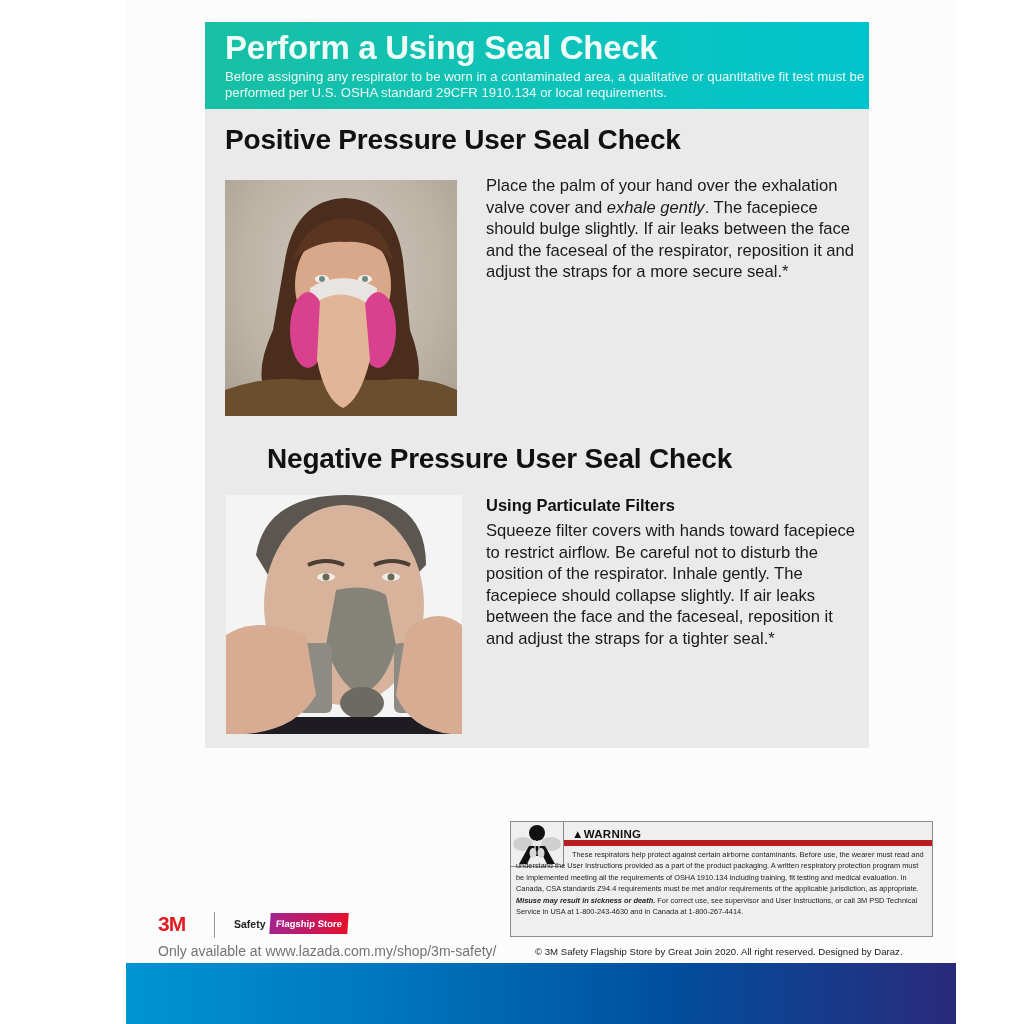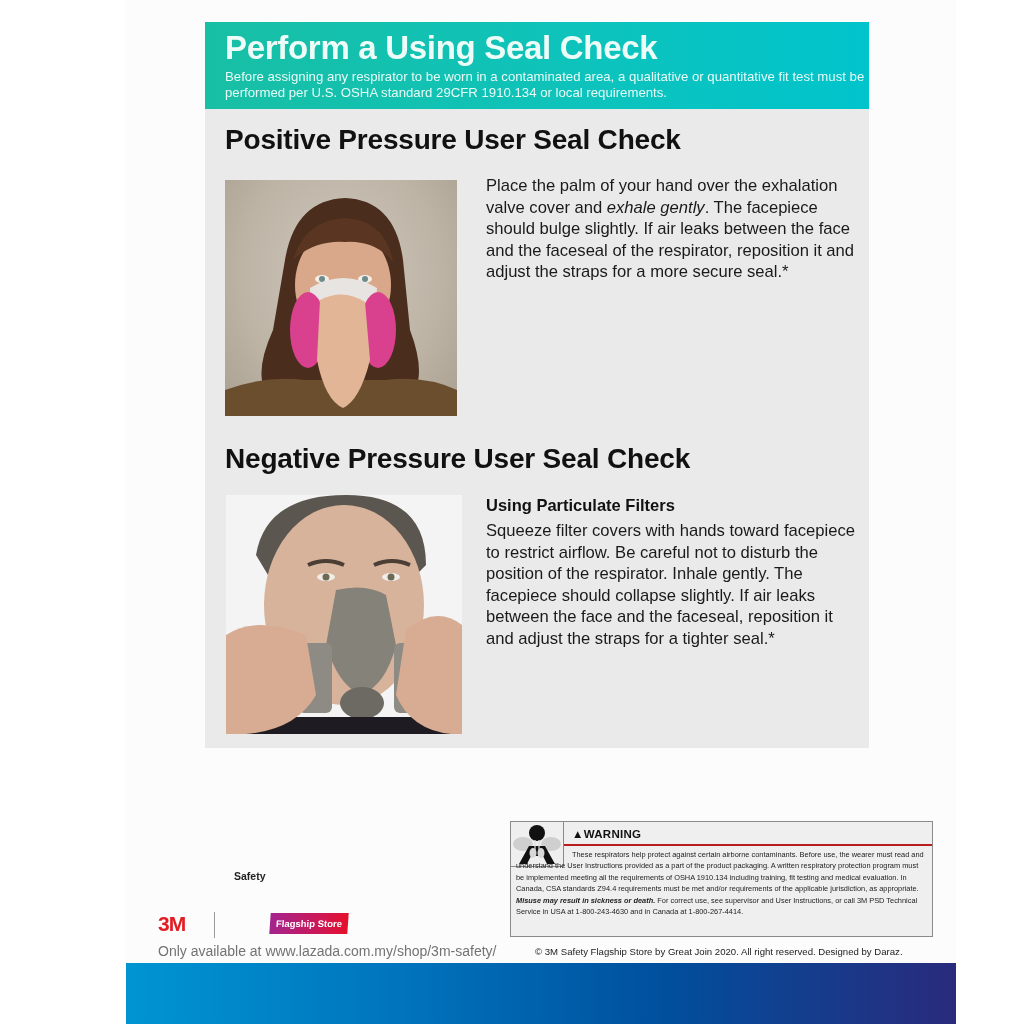--- a/index.html
+++ b/index.html
@@ -13,47 +13,47 @@
     .banner { position: absolute; left: 205px; top: 22px; width: 664px; height: 87px;
       background: linear-gradient(90deg, #18bfa4 0%, #0ec3bb 55%, #00c4cc 100%); }
     .banner-title { position: absolute; left: 20px; top: 7px; font-size: 33px; font-weight: 700;
       color: #eefcf8; letter-spacing: -0.3px; white-space: nowrap; }
     .banner-sub { position: absolute; left: 20px; top: 47px; width: 640px; font-size: 13.2px;
       line-height: 16px; color: #e8faf6; }
 
     .h2 { position: absolute; left: 225px; font-size: 28px; font-weight: 700; color: #111;
       letter-spacing: -0.2px; white-space: nowrap; }
     .h2.pos { top: 124px; }
-    .h2.neg { top: 443px; }
+    .h2.neg { top: 443px; margin-left: 42px; }
 
     .photo { position: absolute; overflow: hidden; }
     .photo.woman { left: 225px; top: 180px; width: 232px; height: 236px;
       background: radial-gradient(ellipse at 50% 40%, #cfc7bb 0%, #bdb4a6 60%, #a99f90 100%); }
     .photo.man { left: 226px; top: 495px; width: 236px; height: 239px; background: #f4f4f4; }
 
     .body-text { position: absolute; font-size: 16.6px; line-height: 21.5px; color: #1a1a1a; }
     .body-text.pos { left: 486px; top: 175px; width: 370px; }
     .body-text.neg { left: 486px; top: 520px; width: 370px; }
     .sub-h { position: absolute; left: 486px; top: 496px; font-size: 16.5px; font-weight: 700; color: #111; }
 
     .warning { position: absolute; left: 510px; top: 821px; width: 423px; height: 116px;
       border: 1.5px solid #8a8a8a; background: #efefef; }
     .warn-icon-box { position: absolute; left: 0; top: 0; width: 53px; height: 45px;
       border-right: 1px solid #8a8a8a; border-bottom: 1px solid #8a8a8a; }
     .warn-header { position: absolute; left: 53px; top: 0; right: 0; height: 24px;
-      border-bottom: 2px solid #b91c1c; padding-left: 8px; font-size: 11.5px; font-weight: 700;
+      border-bottom: 6px solid #b91c1c; padding-left: 8px; font-size: 11.5px; font-weight: 700;
       line-height: 24px; color: #111; letter-spacing: 0.3px; }
     .warn-text { position: absolute; left: 5px; top: 27px; right: 4px; font-size: 7.4px;
       line-height: 11.4px; color: #222; text-indent: 56px; }
     .warn-text b { font-weight: 700; font-style: italic; }
 
     .logo-3m { position: absolute; left: 158px; top: 912px; font-size: 21px; font-weight: 900;
       color: #e21c23; letter-spacing: -1px; font-family: Liberation Sans, sans-serif; }
     .logo-divider { position: absolute; left: 214px; top: 912px; width: 1px; height: 26px; background: #999; }
-    .logo-safety { position: absolute; left: 234px; top: 870px; font-size: 10.5px; font-weight: 700; color: #222; }
+    .logo-safety { position: absolute; left: 234px; top: 918px; font-size: 10.5px; font-weight: 700; color: #222; }
     .logo-badge { position: absolute; left: 270px; top: 913px; width: 78px; height: 21px;
       background: linear-gradient(90deg, #a3248e 0%, #d1164f 70%, #e5102a 100%);
       transform: skewX(-4deg); color: #fff; font-size: 9.5px; font-weight: 700; line-height: 21px;
       padding-left: 6px; white-space: nowrap; }
     .avail { position: absolute; left: 158px; top: 943px; font-size: 14px; color: #737373; white-space: nowrap; }
     .copyright { position: absolute; left: 535px; top: 946px; font-size: 9.6px; color: #222; white-space: nowrap; }
 
     .footer-bar { position: absolute; left: 126px; top: 963px; width: 830px; height: 61px;
       background: linear-gradient(90deg, #0095d2 0%, #0072bb 35%, #004f9d 65%, #2a2a7c 100%); }
   </style>

